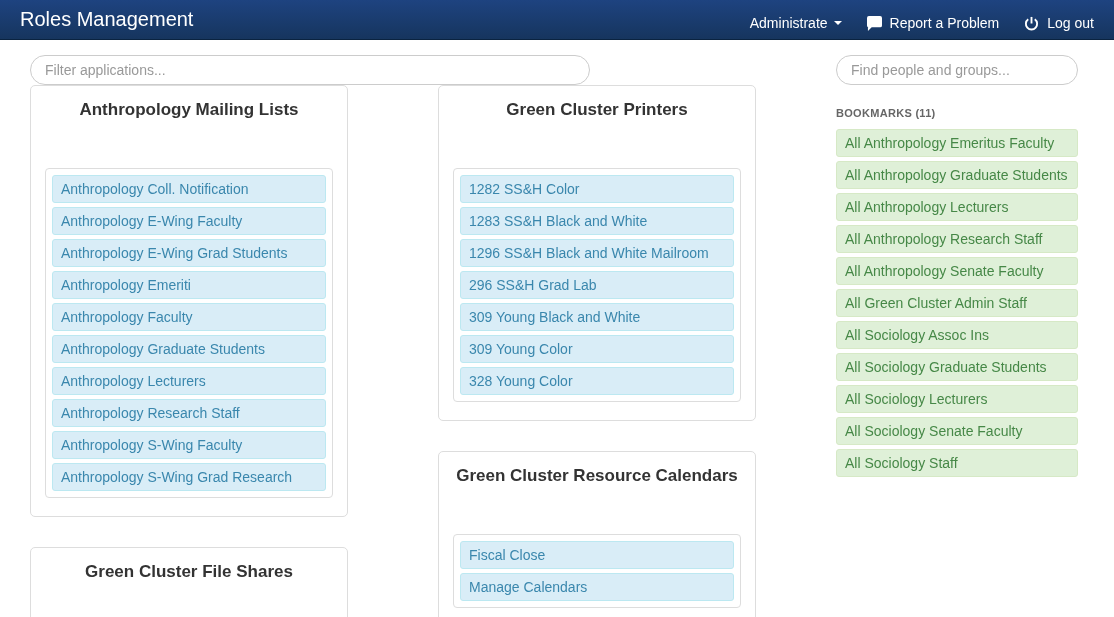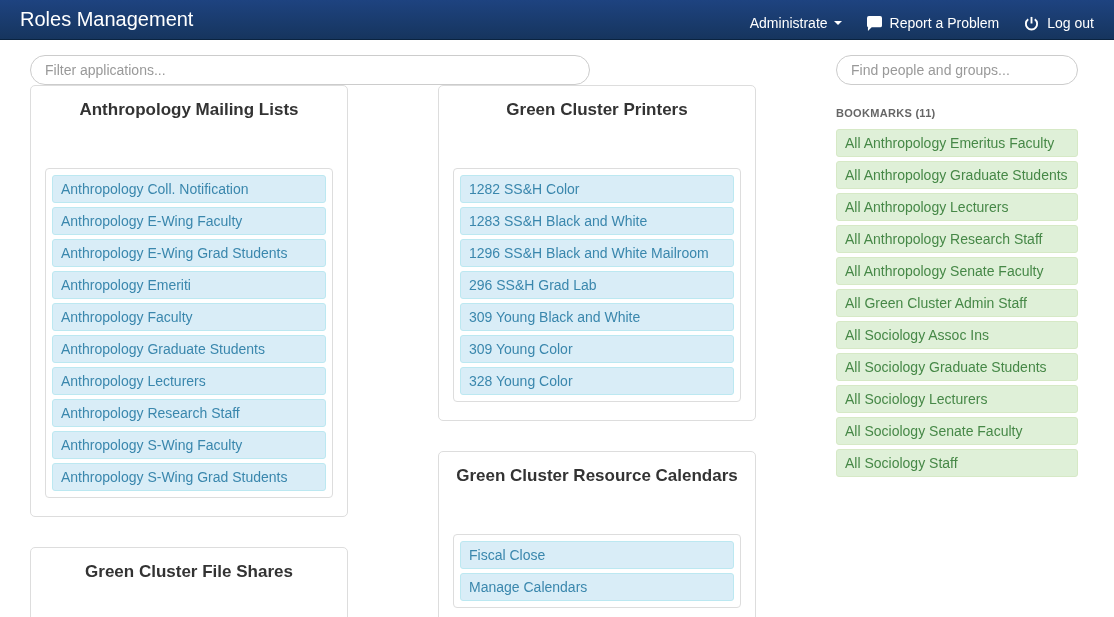--- a/index.html
+++ b/index.html
@@ -69,21 +69,21 @@
           <div class="role-list">
             <div class="role-item">Anthropology Coll. Notification</div>
             <div class="role-item">Anthropology E-Wing Faculty</div>
             <div class="role-item">Anthropology E-Wing Grad Students</div>
             <div class="role-item">Anthropology Emeriti</div>
             <div class="role-item">Anthropology Faculty</div>
             <div class="role-item">Anthropology Graduate Students</div>
             <div class="role-item">Anthropology Lecturers</div>
             <div class="role-item">Anthropology Research Staff</div>
             <div class="role-item">Anthropology S-Wing Faculty</div>
-            <div class="role-item">Anthropology S-Wing Grad Students</div>
+            <div class="role-item">Anthropology S-Wing Grad Research</div>
           </div>
         </div>
 
         <div class="card">
           <div class="card-title">Green Cluster File Shares</div>
           <div class="role-list">
             <div class="role-item">Administrative Staff</div>
             <div class="role-item">Museum</div>
           </div>
         </div>

